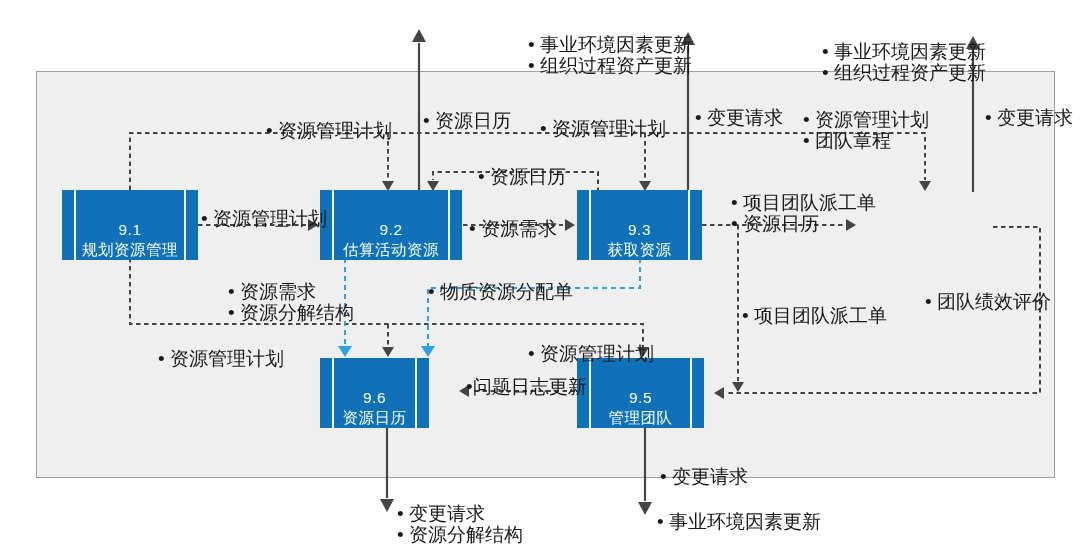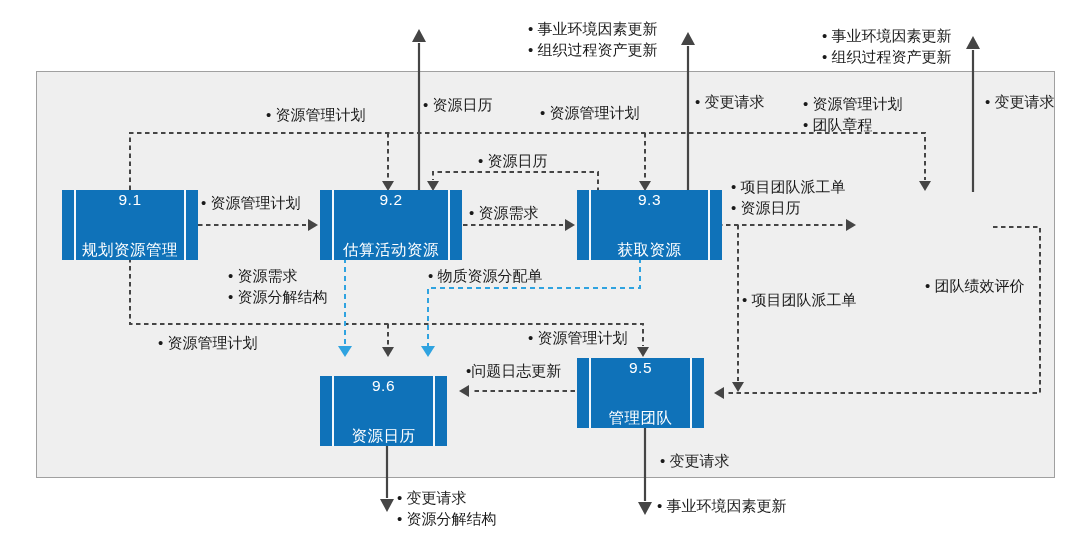--- a/index.html
+++ b/index.html
@@ -14,32 +14,32 @@
   }
   svg.wires { position:absolute; left:0; top:0; z-index:2; }
   .wire-dd { fill:none; stroke:var(--arrow-dark,#454545); stroke-width:2; stroke-dasharray:4.5 3.5; }
   .wire-ds { fill:none; stroke:var(--arrow-dark,#454545); stroke-width:2.2; }
   .wire-cy { fill:none; stroke:var(--arrow-cyan,#2fa3e0); stroke-width:2; stroke-dasharray:5 4; }
   .ah-d { fill:var(--arrow-dark,#454545); stroke:none; }
   .ah-c { fill:var(--arrow-cyan,#2fa3e0); stroke:none; }
   .pbox {
     position:absolute; height:70px; background:var(--box-blue,#0f72b9);
     color:var(--box-text,#ffffff); z-index:3;
-    display:flex; flex-direction:column; align-items:center; justify-content:space-between;
+    display:flex; flex-direction:column; align-items:center; justify-content:flex-end;
     text-align:center;
   }
   .pbox::before, .pbox::after {
     content:""; position:absolute; top:0; bottom:0; width:2px; background:rgba(255,255,255,.95);
   }
   .pbox::before { left:12px; }
   .pbox::after  { right:12px; }
   .pnum, .pname { font-size:15.5px; line-height:1.3; letter-spacing:.5px; }
   .lbl {
     position:absolute; z-index:4; color:var(--label-text,#1a1a1a);
-    font-size:15px; line-height:21px; white-space:nowrap;
+    font-size:19px; line-height:21px; white-space:nowrap;margin-top:16px;
   }
 </style>
 </head>
 <body>
 
 <div class="stage">
 
   <div class="panel"></div>
 
   <svg class="wires" width="1080" height="549" viewBox="0 0 1080 549">
@@ -127,29 +127,29 @@
   </svg>
 
   <div class="pbox" style="left:62px;top:190px;width:136px">
     <div class="pnum">9.1</div>
     <div class="pname">规划资源管理</div>
   </div>
   <div class="pbox" style="left:320px;top:190px;width:142px">
     <div class="pnum">9.2</div>
     <div class="pname">估算活动资源</div>
   </div>
-  <div class="pbox" style="left:577px;top:190px;width:145px">
+  <div class="pbox" style="left:577px;top:190px;width:125px">
     <div class="pnum">9.3</div>
     <div class="pname">获取资源</div>
   </div>
   <div class="pbox" style="left:577px;top:358px;width:127px">
     <div class="pnum">9.5</div>
     <div class="pname">管理团队</div>
   </div>
-  <div class="pbox" style="left:320px;top:376px;width:127px">
+  <div class="pbox" style="left:320px;top:358px;width:109px">
     <div class="pnum">9.6</div>
     <div class="pname">资源日历</div>
   </div>
 
   <div class="lbl" style="left:266px;top:104px">
     <div>• 资源管理计划</div>
   </div>
   <div class="lbl" style="left:423px;top:94px">
     <div>• 资源日历</div>
   </div>

